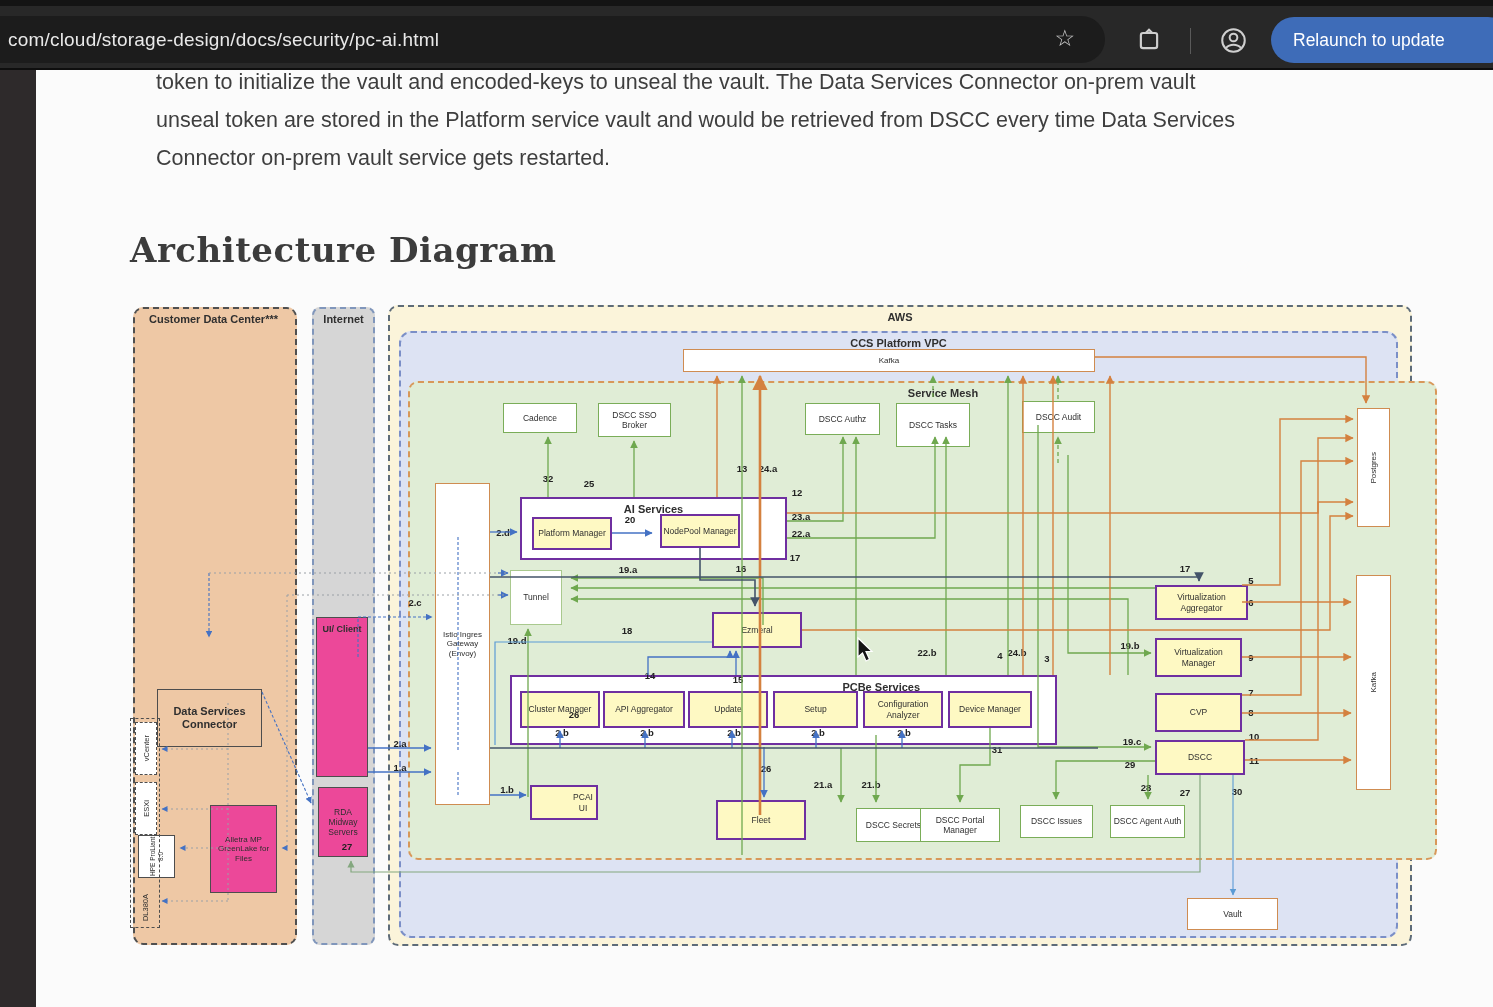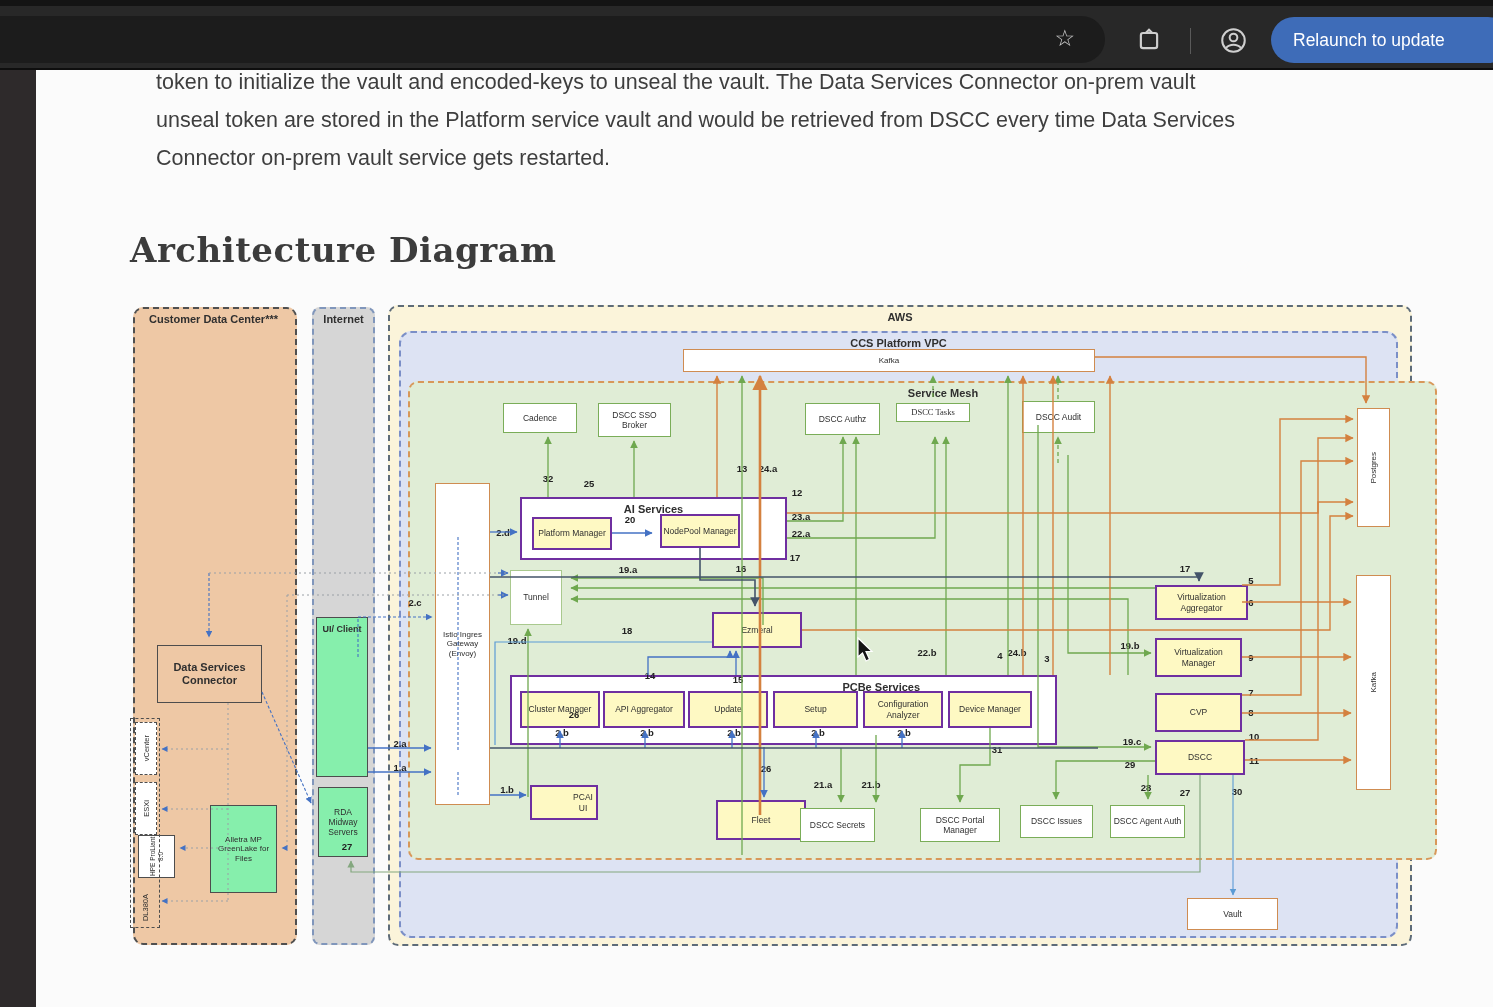--- a/index.html
+++ b/index.html
@@ -30,22 +30,22 @@
 
   
   #diagram{left:118px;top:295px;width:1295px;height:660px;}
   .node{position:absolute;box-sizing:border-box;display:flex;align-items:center;justify-content:center;
         text-align:center;color:#2f2f2f;line-height:1.2;font-family:"Liberation Sans",sans-serif;}
   .g   {background:#fff;border:1.5px solid #7aad58;font-size:8.5px;}
   .p   {background:#fef9c3;border:2.5px solid #6f2fa0;font-size:8.5px;}
   .o   {background:#fff;border:1.5px solid #cf8c51;font-size:8.5px;}
   .ov  {background:#fff;border:1.5px solid #cf8c51;font-size:8px;}
   .t   {background:#fff;border:1.5px solid #a9c98e;font-size:8.5px;}
-  .pl  {background:#86efac;border:1.8px solid #4d4d4d;font-size:8.5px;}
-  .plt {background:transparent;border:1.6px solid #4d4d4d;font-size:11px;font-weight:bold;}
+  .pl  {background:#ec4899;border:1.8px solid #4d4d4d;font-size:8.5px;}
+  .plt {background:transparent;border:1.6px solid #4d4d4d;font-size:11px;font-weight:bold;margin-top:44px;}
   .plv {background:#fff;border:1.8px solid #4d4d4d;font-size:6.5px;}
   .dav {background:#fff;border:1.5px dashed #4d4d4d;font-size:7.5px;}
   .strip{background:transparent;border:1.8px dashed #4d4d4d;font-size:7.5px;align-items:flex-end;padding-bottom:6px;}
   .c-tan   {background:#eec8a5;border:2px dashed #4f4f4f;border-radius:10px;}
   .c-gray  {background:#d6d6d6;border:2px dashed #8096bb;border-radius:8px;}
   .c-yellow{background:#fbf4da;border:2px dashed #5d6b78;border-radius:10px;}
   .c-blue  {background:#dde3f3;border:2px dashed #7b8fc7;border-radius:12px;}
   .c-green {background:#e0edd6;border:2px dashed #d8985a;border-radius:10px;}
   .c-purple{background:#fff;border:2.5px solid #6f2fa0;}
   .nlabel{position:absolute;top:4px;transform:translateX(-50%);font-size:11px;font-weight:bold;
@@ -54,20 +54,21 @@
   .elabel{position:absolute;transform:translate(-50%,-50%);font-size:9.5px;font-weight:600;
           color:#222;white-space:nowrap;}
   #edges{position:absolute;left:0;top:0;pointer-events:none;}
 </style>
 </head>
 <body>
 
 <div class="abs" id="topstrip"></div>
 <div class="abs" id="toolbar">
   <div class="abs" id="addressbar">
+    <span id="url">com/cloud/storage-design/docs/security/pc-ai.html</span>
     <span id="star">☆</span>
   </div>
   <svg class="abs tbicon" style="left:1136px;top:21px" width="26" height="26" viewBox="0 0 24 24">
     <rect x="4.5" y="5.5" width="15" height="14" rx="2" fill="none" stroke="#cfcfcf" stroke-width="2"></rect>
     <path d="M9,5.5 L12,2.5 L15,5.5" fill="none" stroke="#cfcfcf" stroke-width="2"></path>
   </svg>
   <div class="abs" id="separator"></div>
   <svg class="abs" style="left:1220px;top:21px" width="27" height="27" viewBox="0 0 24 24">
     <circle cx="12" cy="12" r="10" fill="none" stroke="#cfcfcf" stroke-width="1.8"></circle>
     <circle cx="12" cy="9.3" r="3.4" fill="none" stroke="#cfcfcf" stroke-width="1.8"></circle>
@@ -112,21 +113,21 @@
       </div>
       <div class="node g" style="left: 385px; top: 108px; width: 74px; height: 30px;">
         <span>Cadence</span>
       </div>
       <div class="node g" style="left: 480px; top: 108px; width: 73px; height: 34px;">
         <span>DSCC SSO Broker</span>
       </div>
       <div class="node g" style="left: 687px; top: 108px; width: 75px; height: 32px;">
         <span>DSCC Authz</span>
       </div>
-      <div class="node g" style="left: 778px; top: 108px; width: 74px; height: 19px; font-family: Liberation Serif, serif;">
+      <div class="node g" style="left: 778px; top: 108px; width: 74px; height: 44px;">
         <span>DSCC Tasks</span>
       </div>
       <div class="node g" style="left: 904px; top: 106px; width: 73px; height: 32px;">
         <span>DSCC Audit</span>
       </div>
       <div class="node p" style="left: 414px; top: 222px; width: 80px; height: 33px;">
         <span>Platform Manager</span>
       </div>
       <div class="node p" style="left: 542px; top: 219px; width: 80px; height: 34px;">
         <span>NodePool Manager</span>
@@ -157,21 +158,21 @@
       </div>
       <div class="node p" style="left: 830px; top: 396px; width: 84px; height: 37px;">
         <span>Device Manager</span>
       </div>
       <div class="node p" style="left: 412px; top: 490px; width: 68px; height: 35px; padding-left: 38px;">
         <span>PCAI UI</span>
       </div>
       <div class="node p" style="left: 598px; top: 505px; width: 90px; height: 40px;">
         <span>Fleet</span>
       </div>
-      <div class="node g" style="left: 682px; top: 513px; width: 75px; height: 34px; justify-content: center;">
+      <div class="node g" style="left: 738px; top: 513px; width: 75px; height: 34px; justify-content: center;">
         <span>DSCC Secrets</span>
       </div>
       <div class="node g" style="left: 802px; top: 513px; width: 80px; height: 34px;">
         <span>DSCC Portal Manager</span>
       </div>
       <div class="node g" style="left: 902px; top: 510px; width: 73px; height: 33px;">
         <span>DSCC Issues</span>
       </div>
       <div class="node g" style="left: 992px; top: 510px; width: 75px; height: 33px;">
         <span>DSCC Agent Auth</span>

